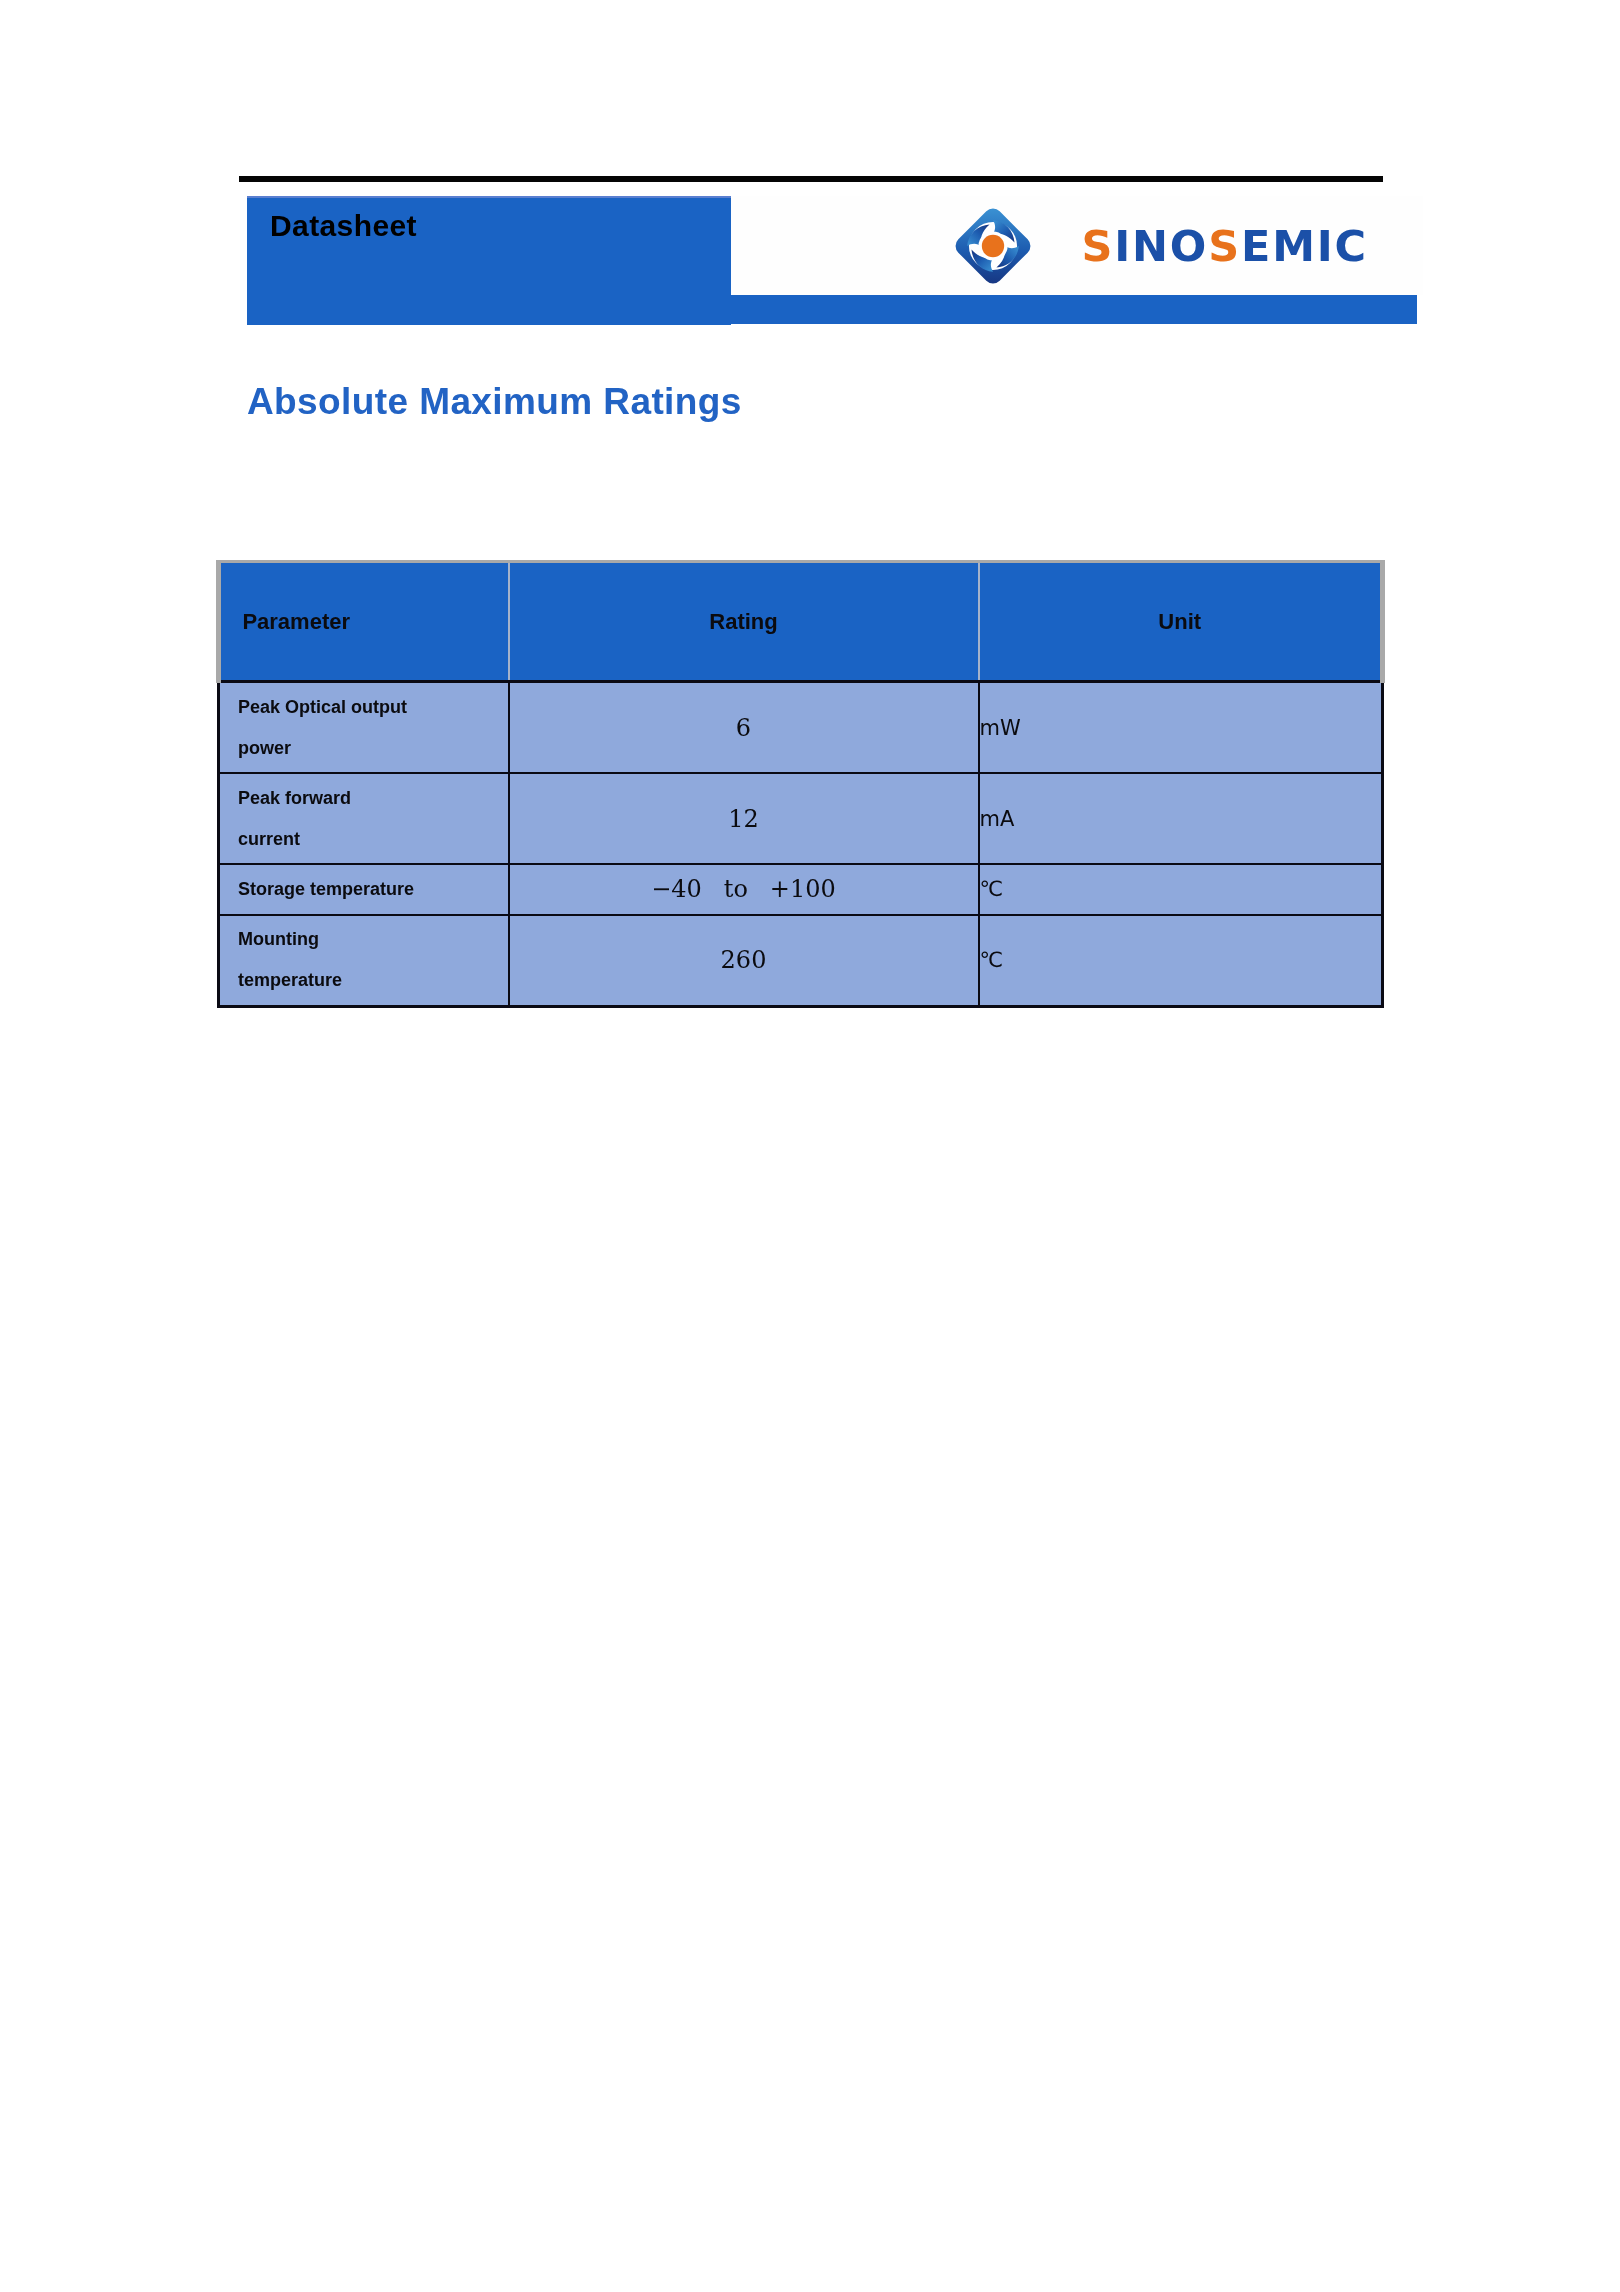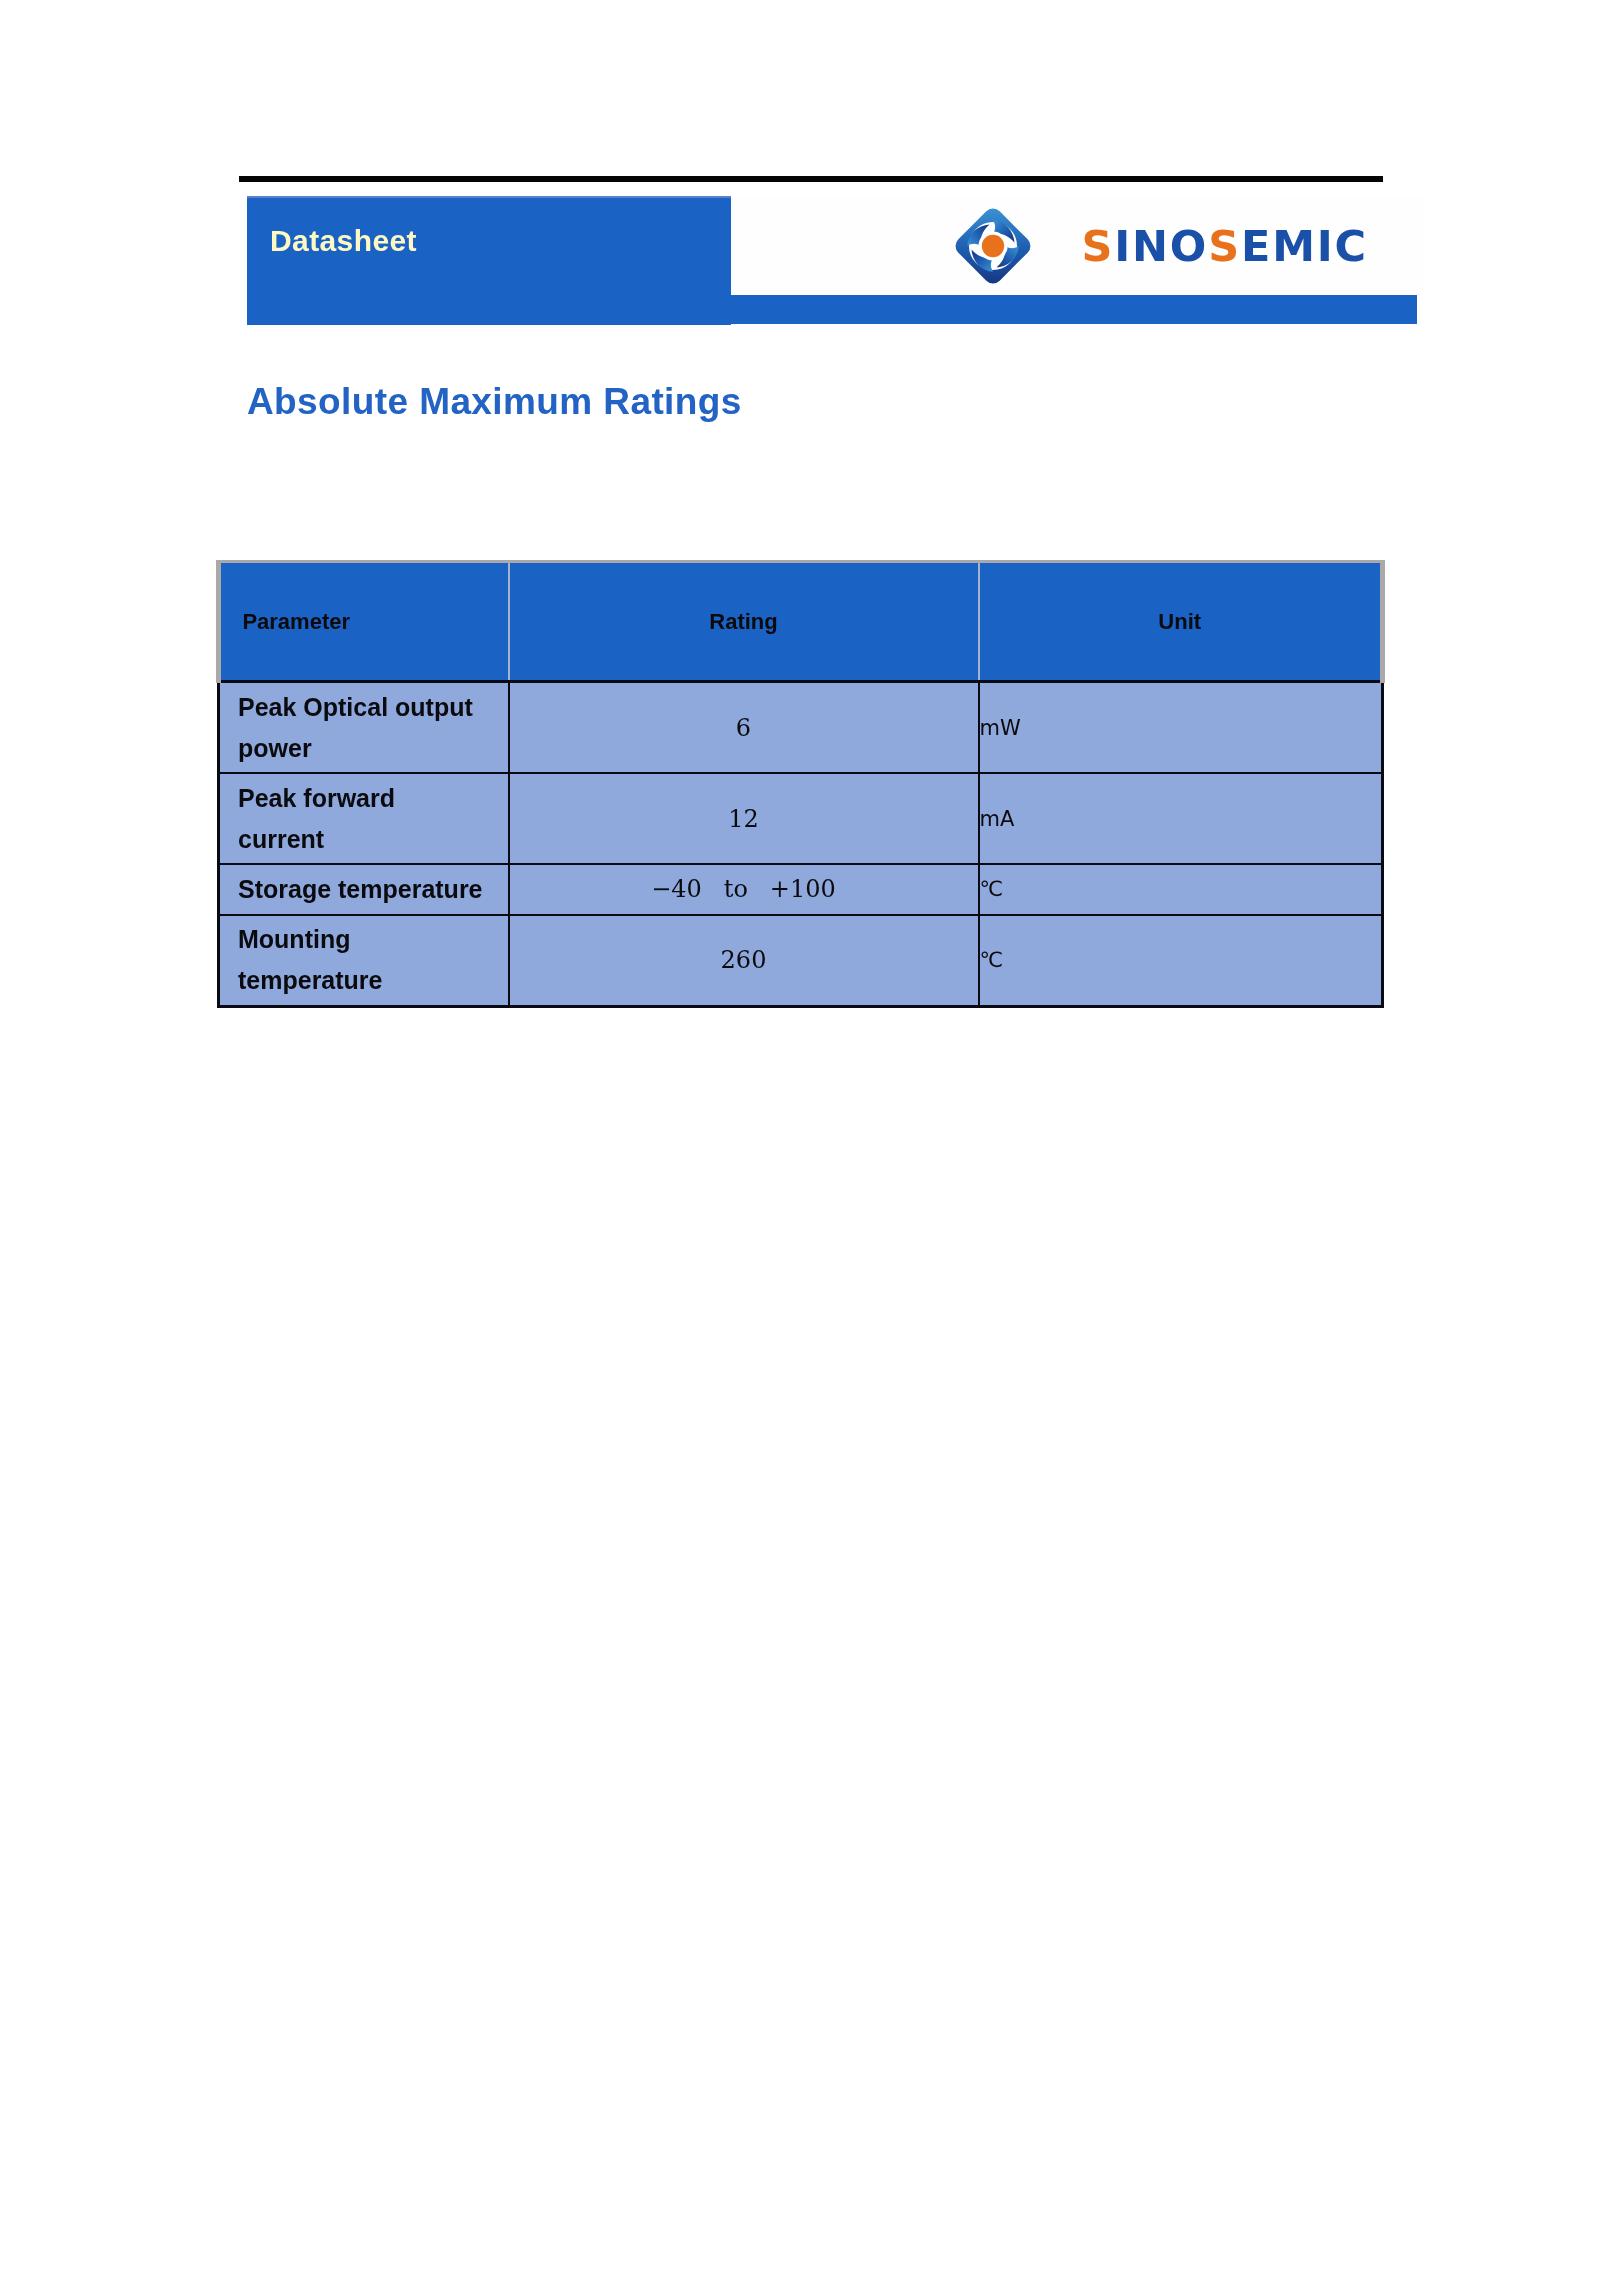--- a/index.html
+++ b/index.html
@@ -19,22 +19,22 @@
   }
 
   
   .banner {
     position:absolute; left:247px; top:196px;
     width:484px; height:129px;
     background:#1a63c4;
     border-top:2.7px solid #5a7fd0;
   }
   .banner-label {
-    position:absolute; left:23px; top:26px;
-    color:#fef9c3; font-size:30px; font-weight:bold;
+    position:absolute; left:23px; top:11px;
+    color:#000000; font-size:30px; font-weight:bold;
     letter-spacing:0.4px;
   }
 
   
   .logo-box {
     position:absolute; left:731px; top:196px;
     width:692px; height:99px;
     background:#fefefe;
     display:flex; align-items:center;
     padding-left:219px;
@@ -91,21 +91,21 @@
     background:#8fa9dc;
     border:2.7px solid #0a0a14;
     vertical-align:middle;
     color:#0b0b0f;
   }
   table.ratings tr td:first-child { border-left:3.6px solid #0a0a14; }
   table.ratings tr td:last-child  { border-right:3.6px solid #0a0a14; }
   table.ratings tr:last-child td  { border-bottom:3.6px solid #0a0a14; }
 
   td.param {
-    font-size:25px; font-weight:bold;
+    font-size:18px; font-weight:bold;
     line-height:41px;
     padding:3.6px 9px 3.6px 18px;
     white-space:pre-line;
   }
   td.rating {
     font-family:"DejaVu Serif", serif;
     font-size:24px;
     text-align:center;
     word-spacing:14.3px;
   }

